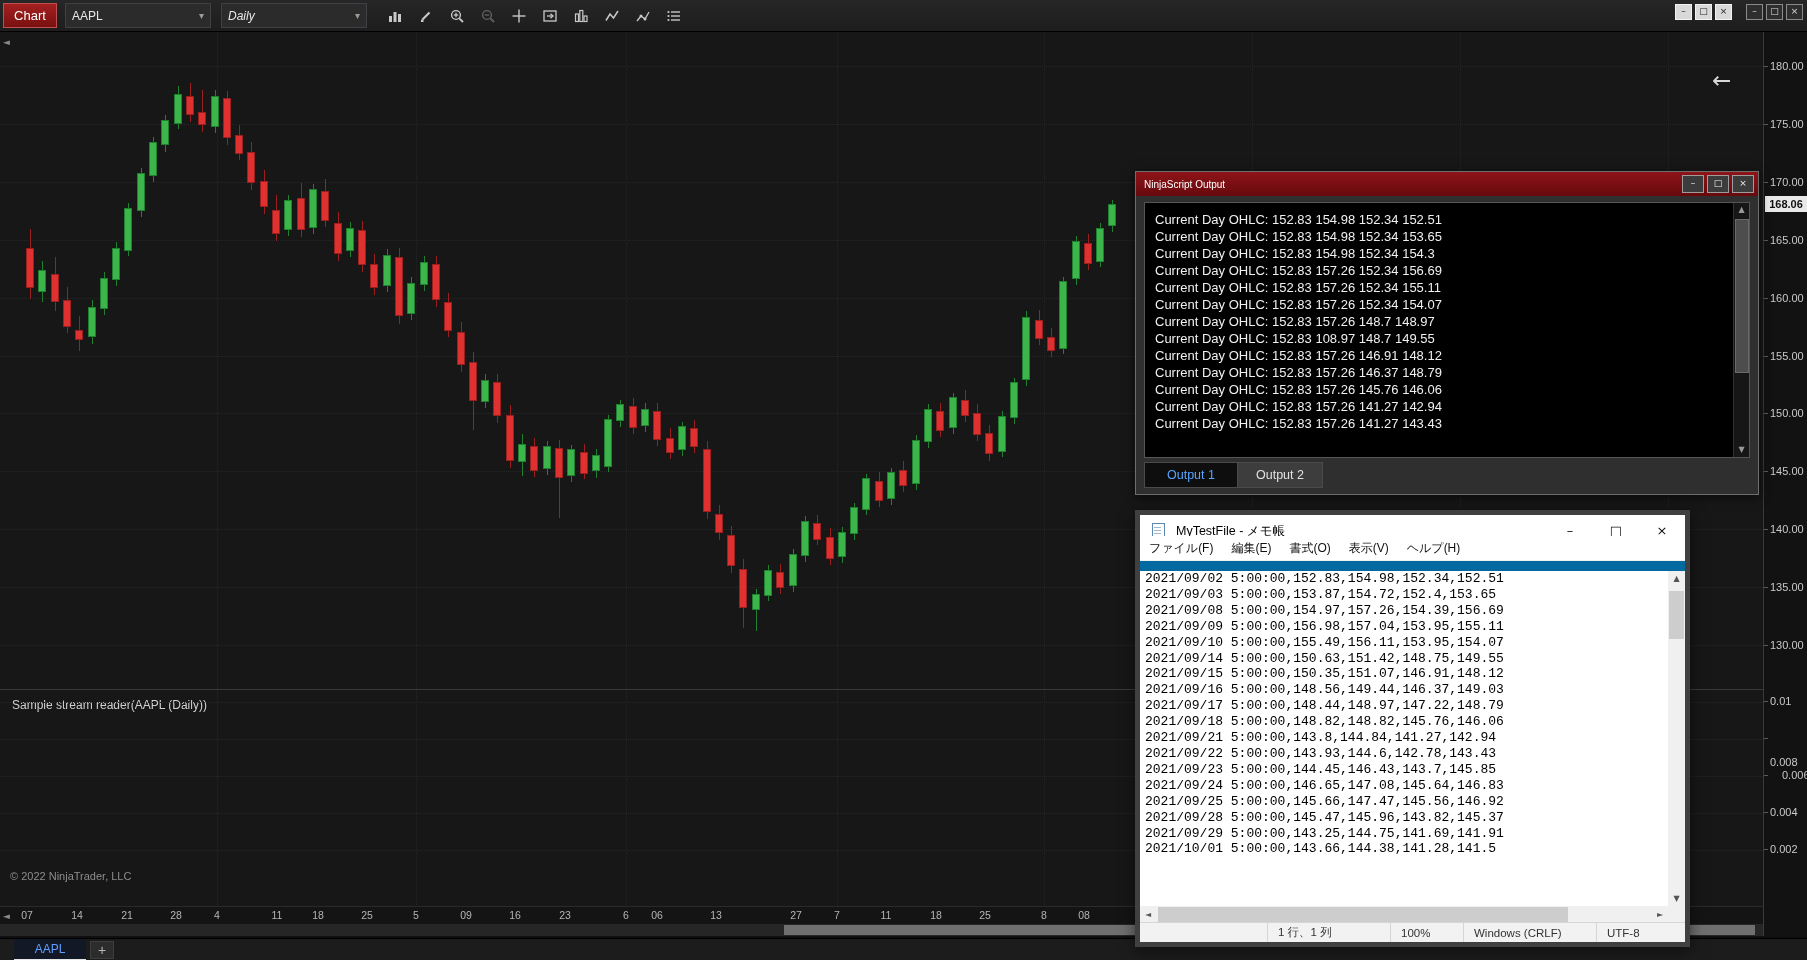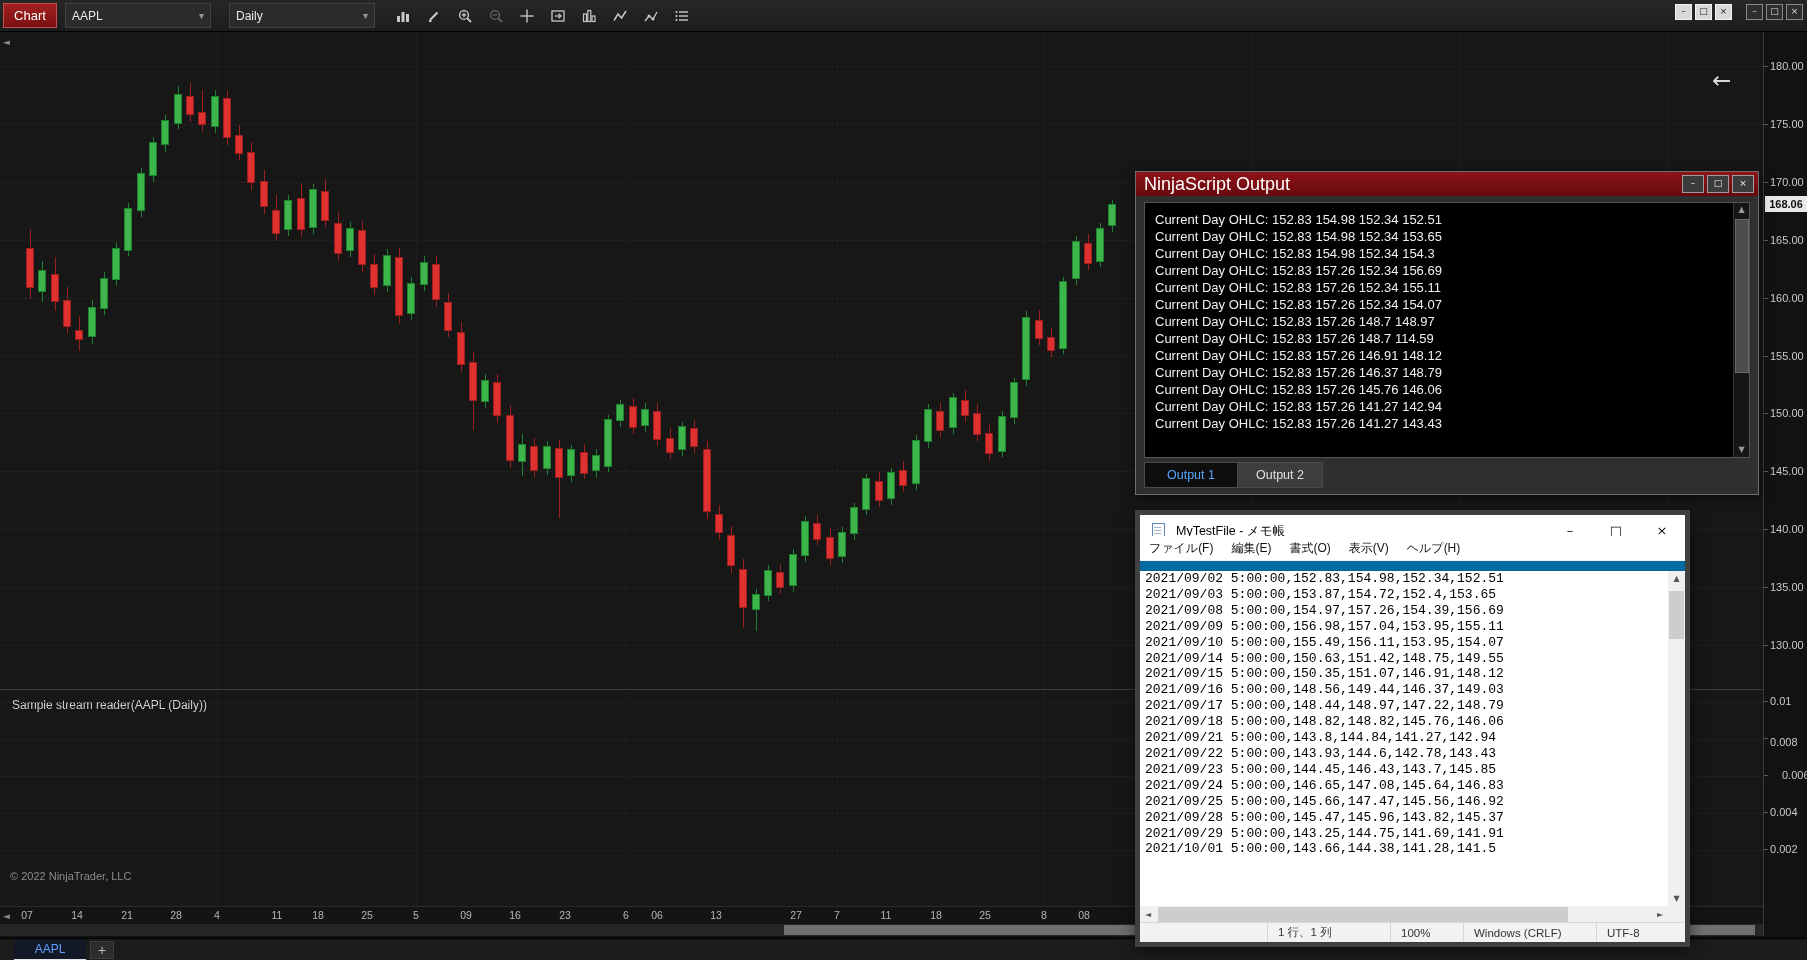--- a/index.html
+++ b/index.html
@@ -7,21 +7,21 @@
   #app{position:relative;width:1807px;height:960px;background:#101010;}
 
   
   .toolbar{position:absolute;left:0;top:0;width:1807px;height:31px;background:linear-gradient(#262626,#1d1d1d);
     border-bottom:1px solid #000;display:flex;align-items:center;z-index:30;}
   .chart-btn{margin-left:3px;width:54px;height:25px;background:linear-gradient(#a32020,#7a1010);
     border:1px solid #c05050;color:#fff;font-size:13px;font-family:inherit;cursor:default;}
   .combo{width:132px;height:23px;background:#2b2b2b;border:1px solid #3f3f46;color:#e8e8e8;
     font-size:12px;display:flex;align-items:center;padding:0 6px;justify-content:space-between;}
   .combo .chev{color:#9a9a9a;font-size:10px;font-family:"DejaVu Sans",sans-serif;}
-  .combo.instr{margin-left:8px;} .combo.period{margin-left:18px;}
+  .combo.instr{margin-left:8px;} .combo.period{margin-left:10px;font-style:italic;}
   .tool-icons{display:flex;align-items:center;margin-left:14px;gap:4px;}
   .tool-btn{width:25px;height:23px;display:flex;align-items:center;justify-content:center;border:1px solid transparent;}
   .tool-btn.dim{opacity:.38;}
   .tool-btn svg{display:block;}
   .win-controls{position:absolute;right:4px;top:4px;display:flex;gap:3px;align-items:center;}
   .wbtn{width:15px;height:14px;font-size:9px;line-height:13px;text-align:center;
     font-family:"DejaVu Sans",sans-serif;}
   .wbtn.light{background:#d9d9d9;color:#222;border:1px solid #f2f2f2;}
   .wbtn.dark{background:#2e2e2e;color:#ddd;border:1px solid #8a8a8a;}
   .wgap{width:8px;}
@@ -53,21 +53,21 @@
   .btab{margin-left:14px;width:72px;display:flex;align-items:center;justify-content:center;
     background:#121826;color:#5e9eff;font-size:12px;border-bottom:2px solid #e6e6e6;}
   .btab-add{margin-left:4px;width:22px;display:flex;align-items:center;justify-content:center;
     background:#2c2c2c;color:#b5b5b5;font-size:14px;margin-top:2px;margin-bottom:2px;border:1px solid #3d3d3d;}
 
   
   .out-win{position:absolute;left:1135px;top:171px;width:622px;height:322px;background:#2f2f2f;
     border:1px solid #6e6e6e;z-index:10;box-shadow:0 2px 10px rgba(0,0,0,.6);display:flex;flex-direction:column;}
   .out-title{height:24px;background:linear-gradient(#8e1418,#66090d);display:flex;align-items:center;
     padding:0 4px 0 8px;}
-  .out-title-text{color:#fff;font-size:18px;flex:1;}
+  .out-title-text{color:#fff;font-size:10px;flex:1;}
   .out-btns{display:flex;gap:3px;}
   .obtn{width:20px;height:16px;background:#3c3c3c;border:1px solid #9d9d9d;color:#eee;
     font-size:9px;line-height:15px;text-align:center;font-family:"DejaVu Sans",sans-serif;}
   .out-content{flex:1;margin:6px 8px 4px 8px;background:#000;border:1px solid #555;position:relative;overflow:hidden;}
   .out-lines{position:absolute;left:0;top:4px;right:16px;padding:4px 0 0 10px;}
   .out-line{color:#f0f0f0;font-size:13px;height:17px;line-height:17px;white-space:nowrap;}
   .out-scroll{position:absolute;right:0;top:0;bottom:0;width:15px;background:#161616;border-left:1px solid #333;}
   .out-scroll .arr{position:absolute;left:0;width:15px;height:14px;color:#999;font-size:8px;
     text-align:center;line-height:14px;font-family:"DejaVu Sans",sans-serif;}
   .out-thumb{position:absolute;left:1px;top:16px;width:12px;height:152px;background:#4d4d4d;border:1px solid #6a6a6a;}
@@ -375,21 +375,21 @@
       <div class="axis-tick" style="top: 498.2px;"></div>
       <div class="axis-label" style="top: 492.2px;">140.00</div>
       <div class="axis-tick" style="top: 556.1px;"></div>
       <div class="axis-label" style="top: 550.1px;">135.00</div>
       <div class="axis-tick" style="top: 614px;"></div>
       <div class="axis-label" style="top: 608px;">130.00</div>
       <div class="lastp" style="top: 165.265px;">168.06</div>
       <div class="axis-tick" style="top: 670px;"></div>
       <div class="axis-label" style="top: 664px;">0.01</div>
       <div class="axis-tick" style="top: 707px;"></div>
-      <div class="axis-label" style="top: 705px;">0.008</div>
+      <div class="axis-label" style="top: 725px;">0.008</div>
       <div class="axis-tick" style="top: 744px;"></div>
       <div class="axis-label" style="top: 738px; margin-left: 12px;">0.006</div>
       <div class="axis-tick" style="top: 781px;"></div>
       <div class="axis-label" style="top: 775px;">0.004</div>
       <div class="axis-tick" style="top: 818px;"></div>
       <div class="axis-label" style="top: 812px;">0.002</div>
     </div>
 
   <div class="toolbar">
     <button class="chart-btn">Chart</button>
@@ -500,21 +500,21 @@
     </div>
     <div class="out-content">
       <div class="out-lines" id="out-lines">
           <div class="out-line">Current Day OHLC: 152.83 154.98 152.34 152.51</div>
           <div class="out-line">Current Day OHLC: 152.83 154.98 152.34 153.65</div>
           <div class="out-line">Current Day OHLC: 152.83 154.98 152.34 154.3</div>
           <div class="out-line">Current Day OHLC: 152.83 157.26 152.34 156.69</div>
           <div class="out-line">Current Day OHLC: 152.83 157.26 152.34 155.11</div>
           <div class="out-line">Current Day OHLC: 152.83 157.26 152.34 154.07</div>
           <div class="out-line">Current Day OHLC: 152.83 157.26 148.7 148.97</div>
-          <div class="out-line">Current Day OHLC: 152.83 157.26 148.7 114.59</div>
+          <div class="out-line">Current Day OHLC: 152.83 108.97 148.7 149.55</div>
           <div class="out-line">Current Day OHLC: 152.83 157.26 146.91 148.12</div>
           <div class="out-line">Current Day OHLC: 152.83 157.26 146.37 148.79</div>
           <div class="out-line">Current Day OHLC: 152.83 157.26 145.76 146.06</div>
           <div class="out-line">Current Day OHLC: 152.83 157.26 141.27 142.94</div>
           <div class="out-line">Current Day OHLC: 152.83 157.26 141.27 143.43</div>
         </div>
       <div class="out-scroll">
         <div class="arr" style="top:0;">▲</div>
         <div class="out-thumb"></div>
         <div class="arr" style="bottom:0;">▼</div>

